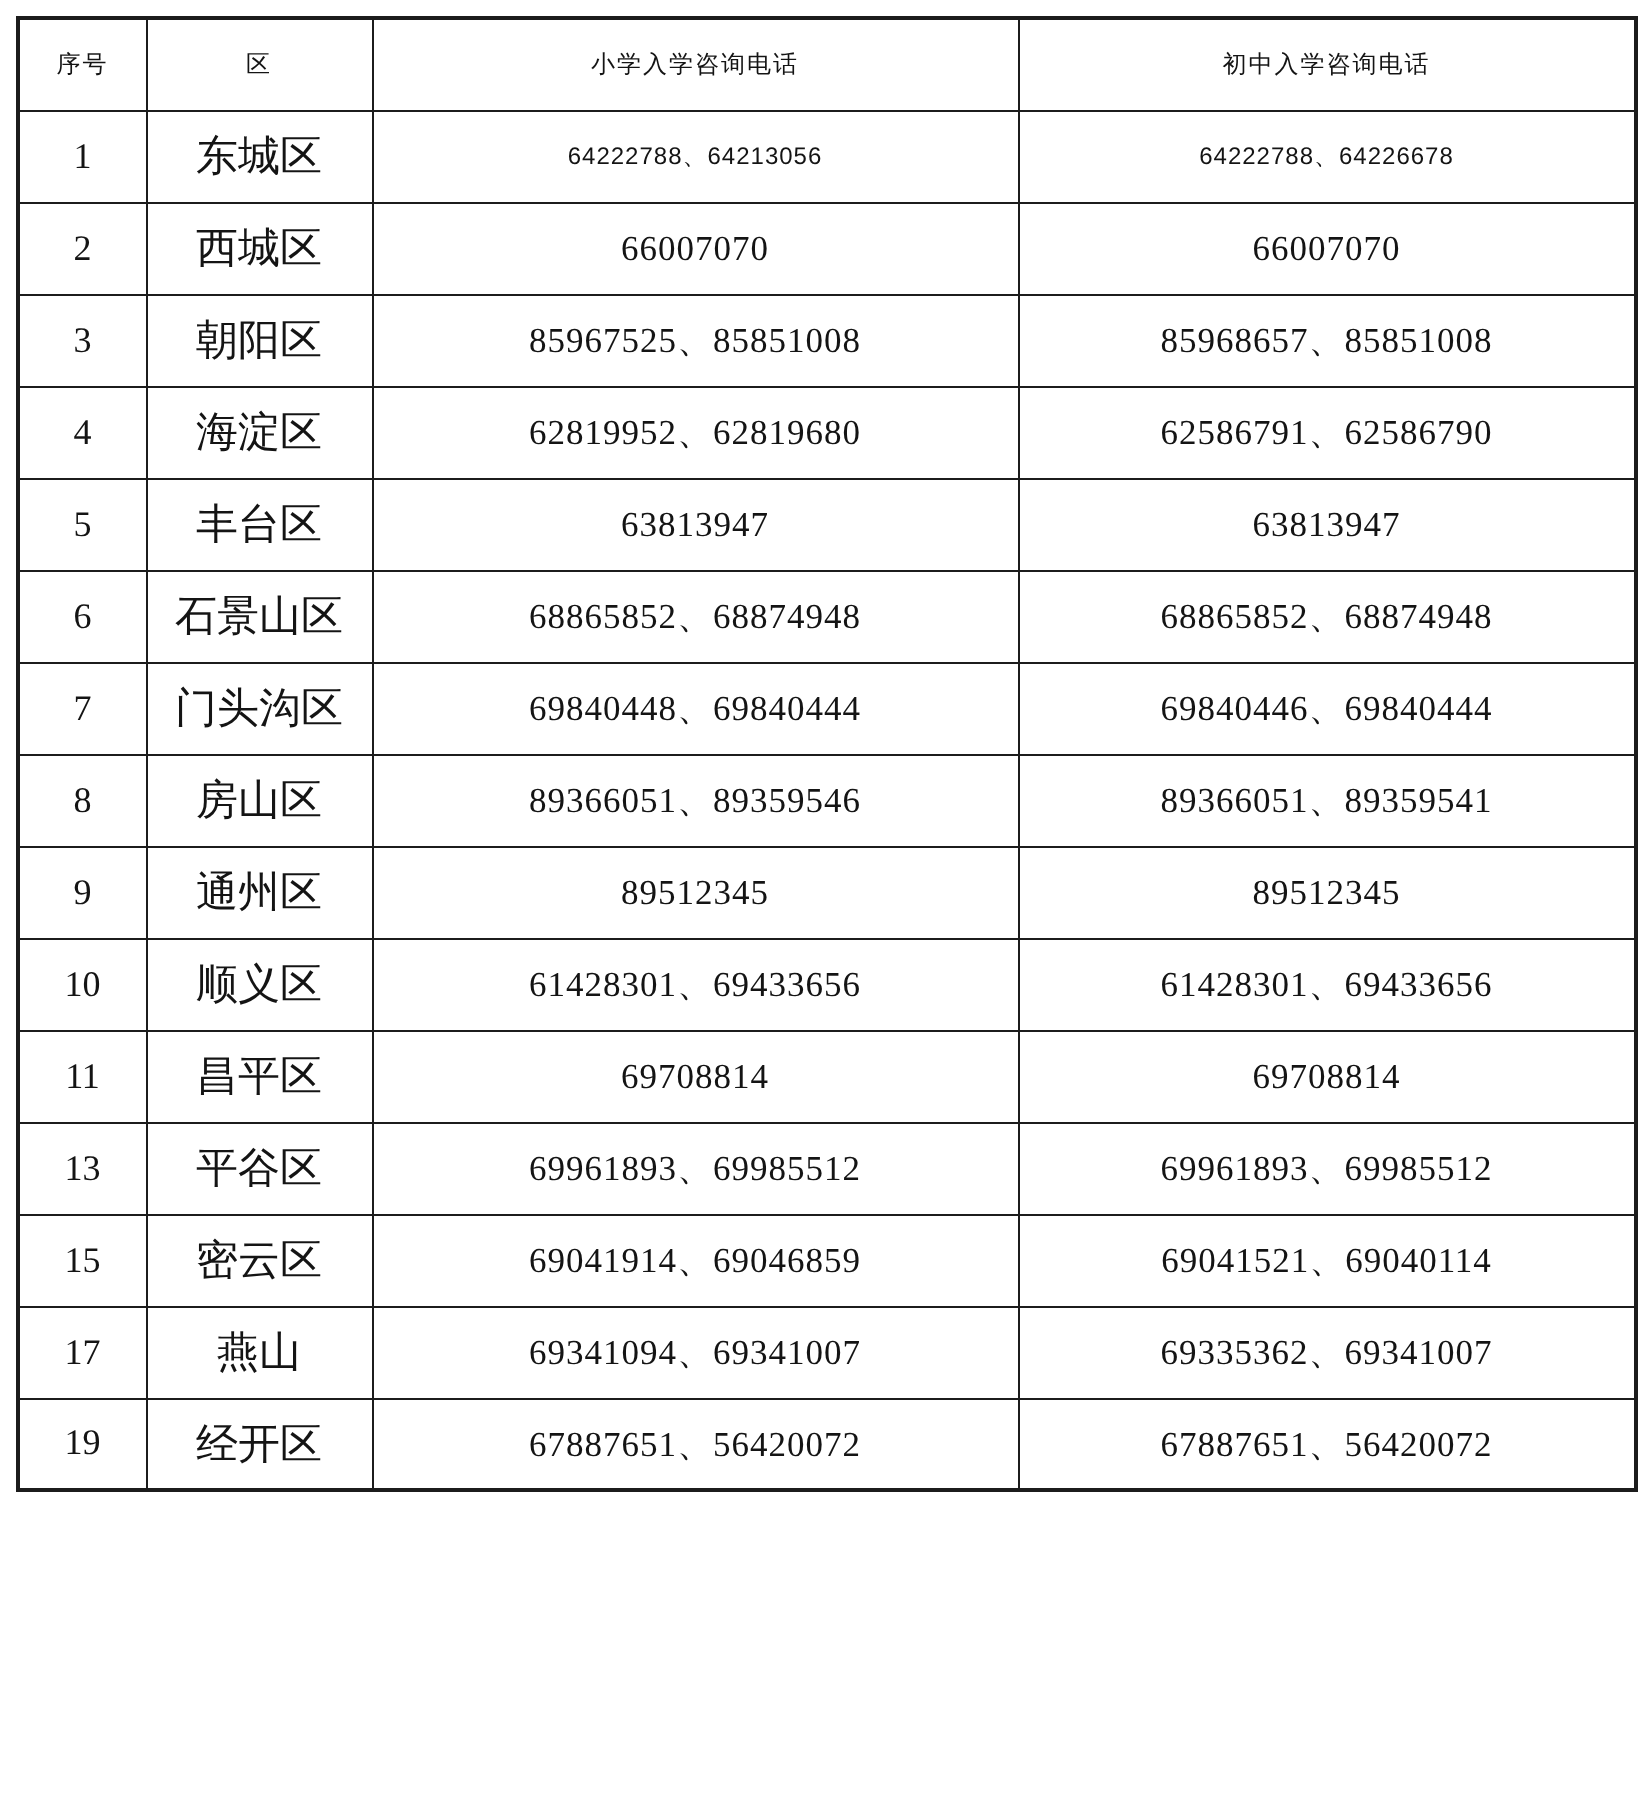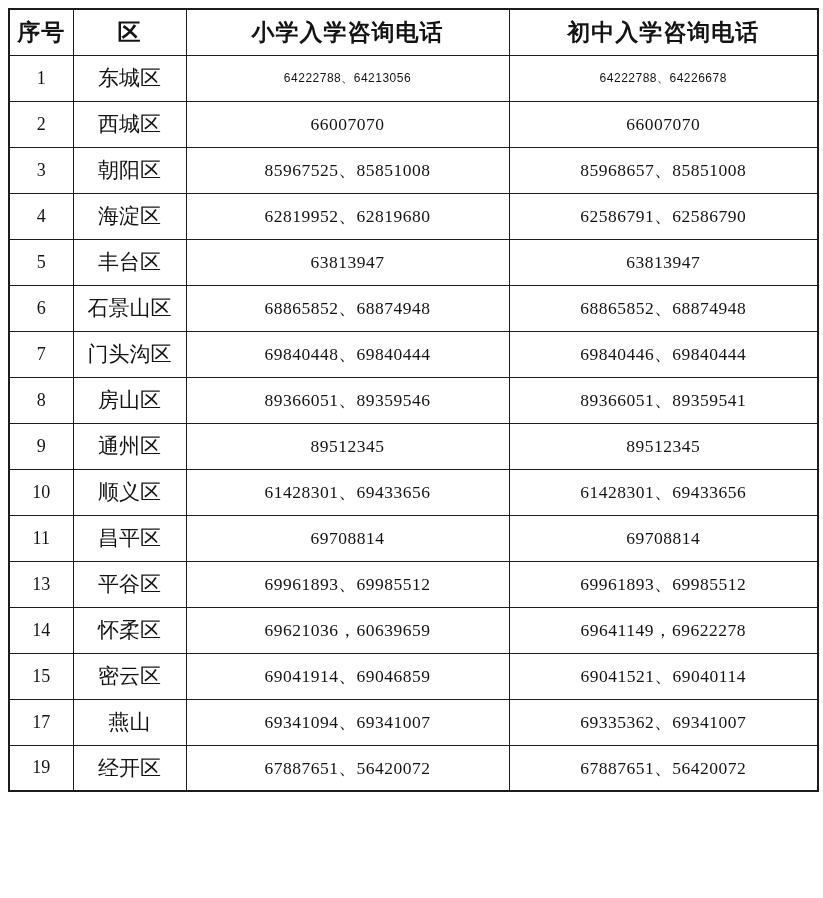--- a/index.html
+++ b/index.html
@@ -27,22 +27,22 @@
     overflow: hidden;
     white-space: nowrap;
     color: #141414;
   }
   col.c-index    { width: 64px; }
   col.c-district { width: 113px; }
   col.c-primary  { width: 323px; }
   col.c-middle   { width: 309px; }
 
   th {
-    font-weight: bold;
-    font-size: 23px;
+    font-weight: normal;
+    font-size: 12px;
     letter-spacing: 1px;
   }
   td.num-cell {
     font-size: 18px;
     font-family: "Liberation Serif", "DejaVu Serif", serif;
   }
   td.district-cell {
     font-size: 21px;
   }
   td.phone-cell {
@@ -152,26 +152,20 @@
   </tr>
 
 
   <tr>
     <td class="num-cell">13</td>
     <td class="district-cell">平谷区</td>
     <td class="phone-cell">69961893、69985512</td>
     <td class="phone-cell">69961893、69985512</td>
   </tr>
 
-  <tr>
-    <td class="num-cell">14</td>
-    <td class="district-cell">怀柔区</td>
-    <td class="phone-cell">69621036，60639659</td>
-    <td class="phone-cell">69641149，69622278</td>
-  </tr>
 
   <tr>
     <td class="num-cell">15</td>
     <td class="district-cell">密云区</td>
     <td class="phone-cell">69041914、69046859</td>
     <td class="phone-cell">69041521、69040114</td>
   </tr>
 
 
   <tr>

